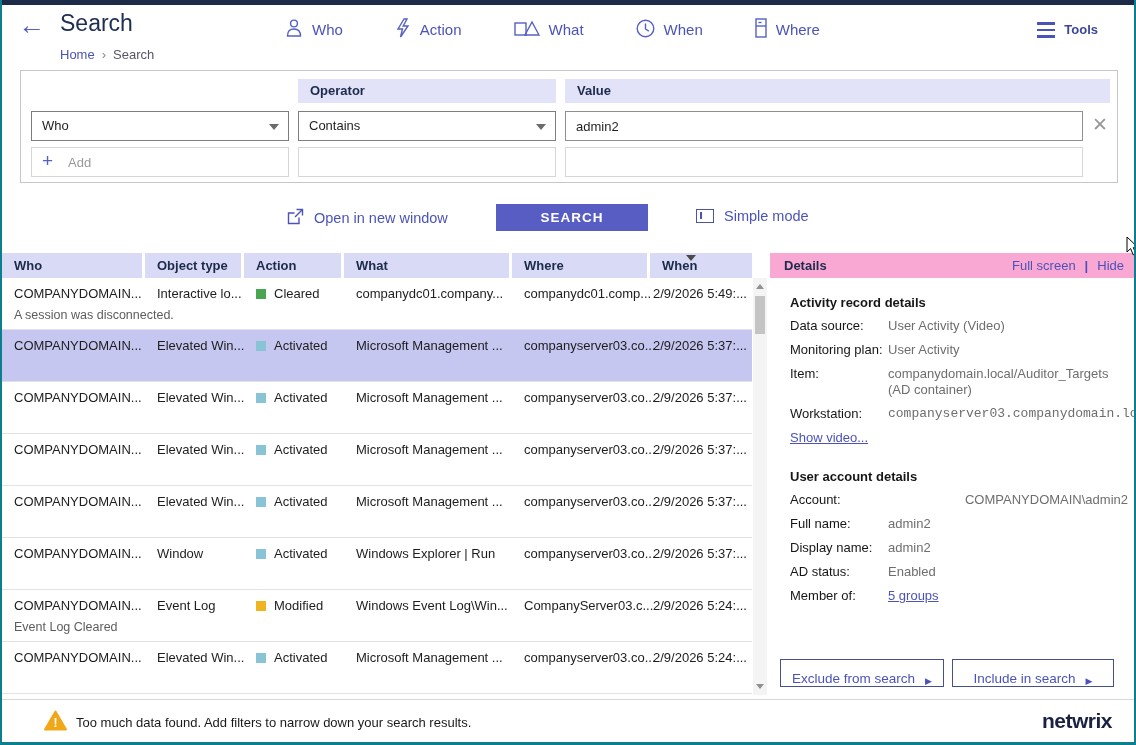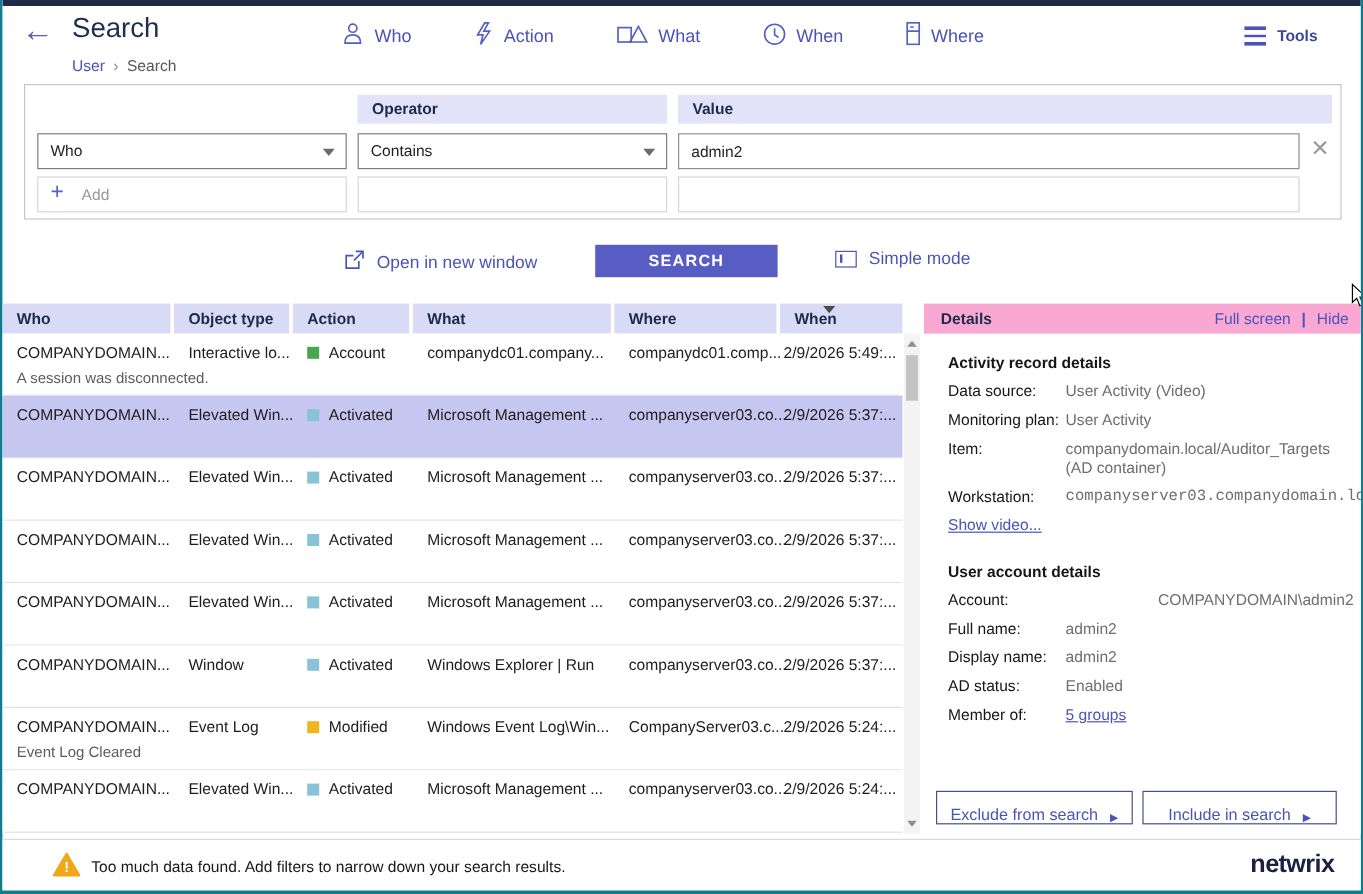--- a/index.html
+++ b/index.html
@@ -91,21 +91,21 @@
 </style>
 </head>
 <body>
 
 <div class="app">
   <div class="topstrip"></div>
 
   <div class="back-arrow">←</div>
   <div class="page-title">Search</div>
   <div class="breadcrumb">
-    <span class="bc-home">User</span><span class="bc-sep">›</span><span class="bc-cur">Search</span>
+    <span class="bc-home">Home</span><span class="bc-sep">›</span><span class="bc-cur">Search</span>
   </div>
 
   <div class="nav">
     <div class="nav-item">
       <span><svg width="18" height="20" viewBox="0 0 18 20">
             <circle cx="9" cy="5.5" r="3.4"></circle>
             <path d="M2.5 18 C2.5 12.8 5 11 9 11 C13 11 15.5 12.8 15.5 18 Z"></path>
           </svg></span>
       <span>Who</span>
     </div>
@@ -194,21 +194,21 @@
   <div class="thead-cell th-where">Where</div>
   <div class="thead-cell th-when">
     <span>When</span>
     <span class="sort-tri"></span>
   </div>
 
   <div class="rows">
     <div class="t-row">
       <span class="tc c-who">COMPANYDOMAIN...</span>
       <span class="tc c-obj">Interactive lo...</span>
-      <span class="tc c-act"><i class="sq" style="background: rgb(74, 165, 80);"></i><span>Account</span></span>
+      <span class="tc c-act"><i class="sq" style="background: rgb(74, 165, 80);"></i><span>Cleared</span></span>
       <span class="tc c-what">companydc01.company...</span>
       <span class="tc c-where">companydc01.comp...</span>
       <span class="tc c-when">2/9/2026 5:49:...</span>
       <span class="t-note">A session was disconnected.</span>
     </div>
     <div class="t-row" style="background: rgb(198, 199, 241);">
       <span class="tc c-who">COMPANYDOMAIN...</span>
       <span class="tc c-obj">Elevated Win...</span>
       <span class="tc c-act"><i class="sq" style="background: rgb(136, 195, 214);"></i><span>Activated</span></span>
       <span class="tc c-what">Microsoft Management ...</span>

